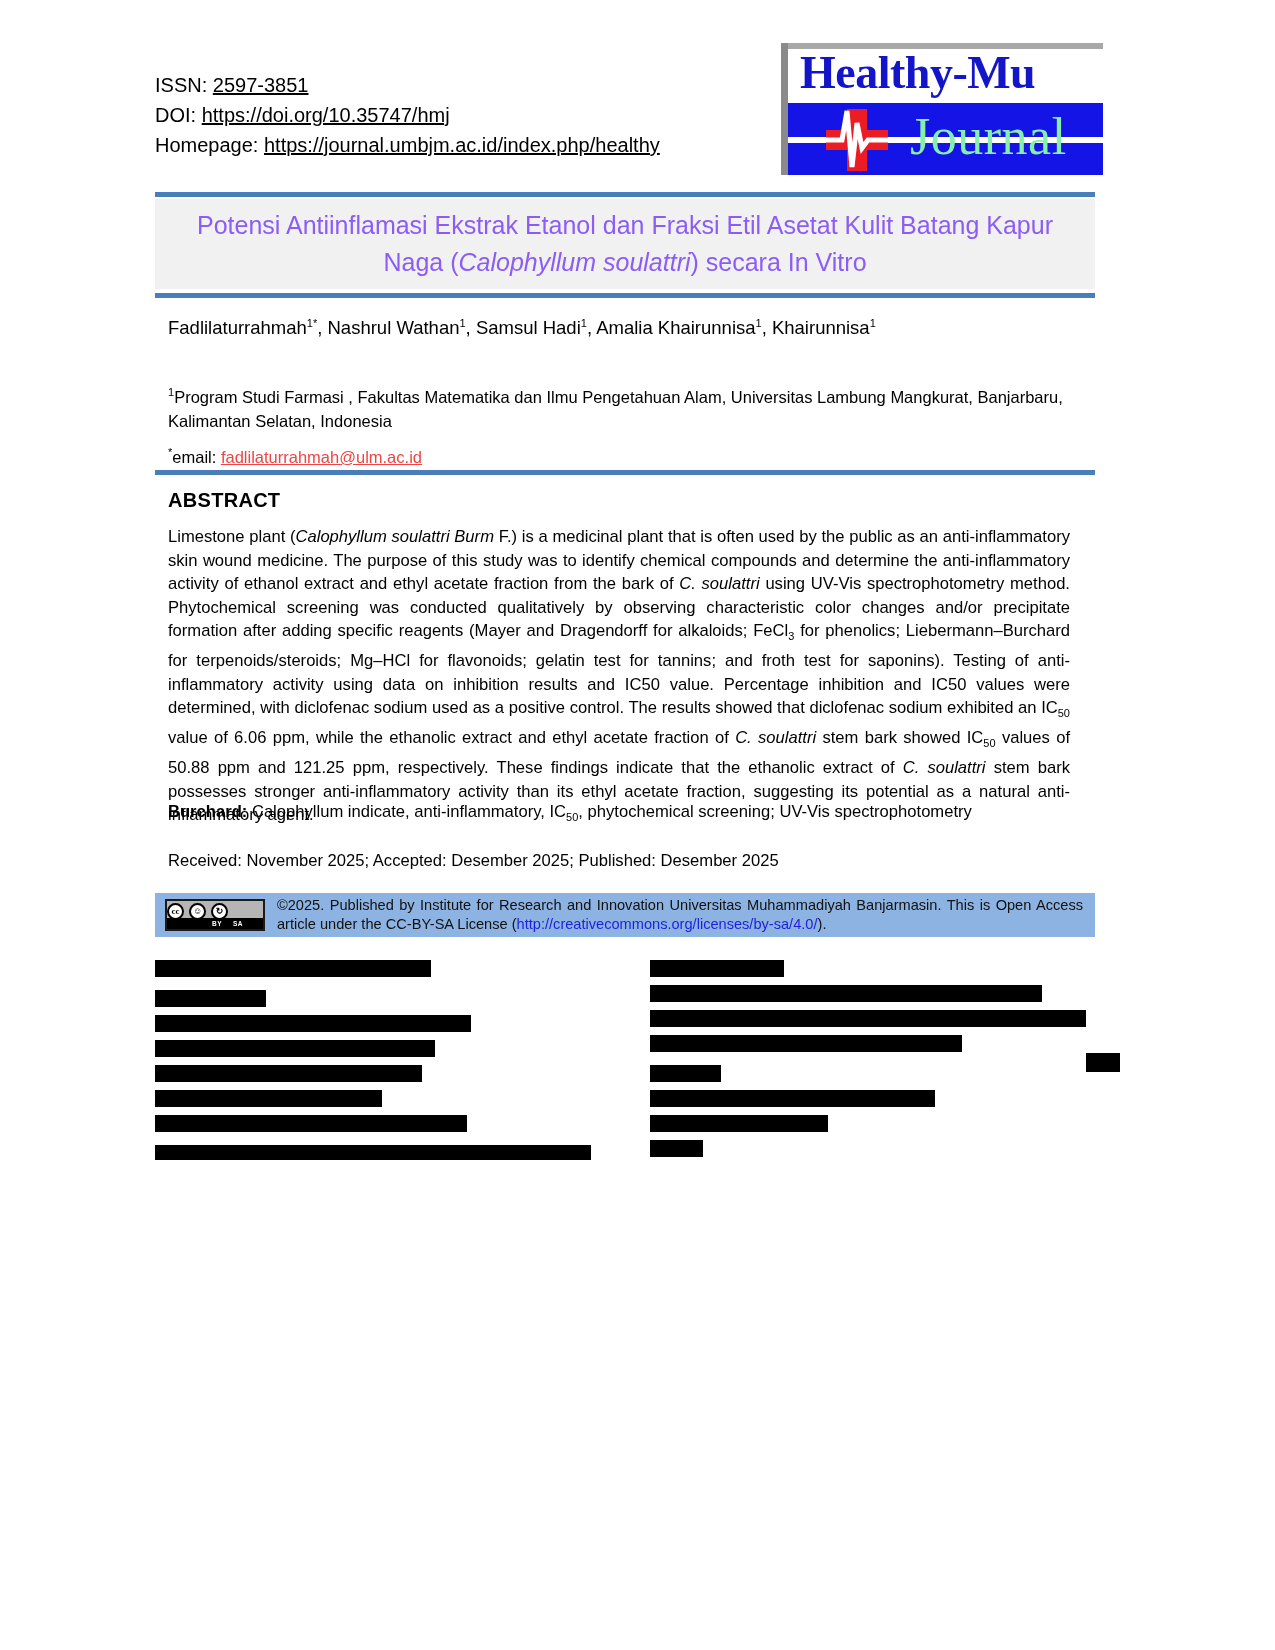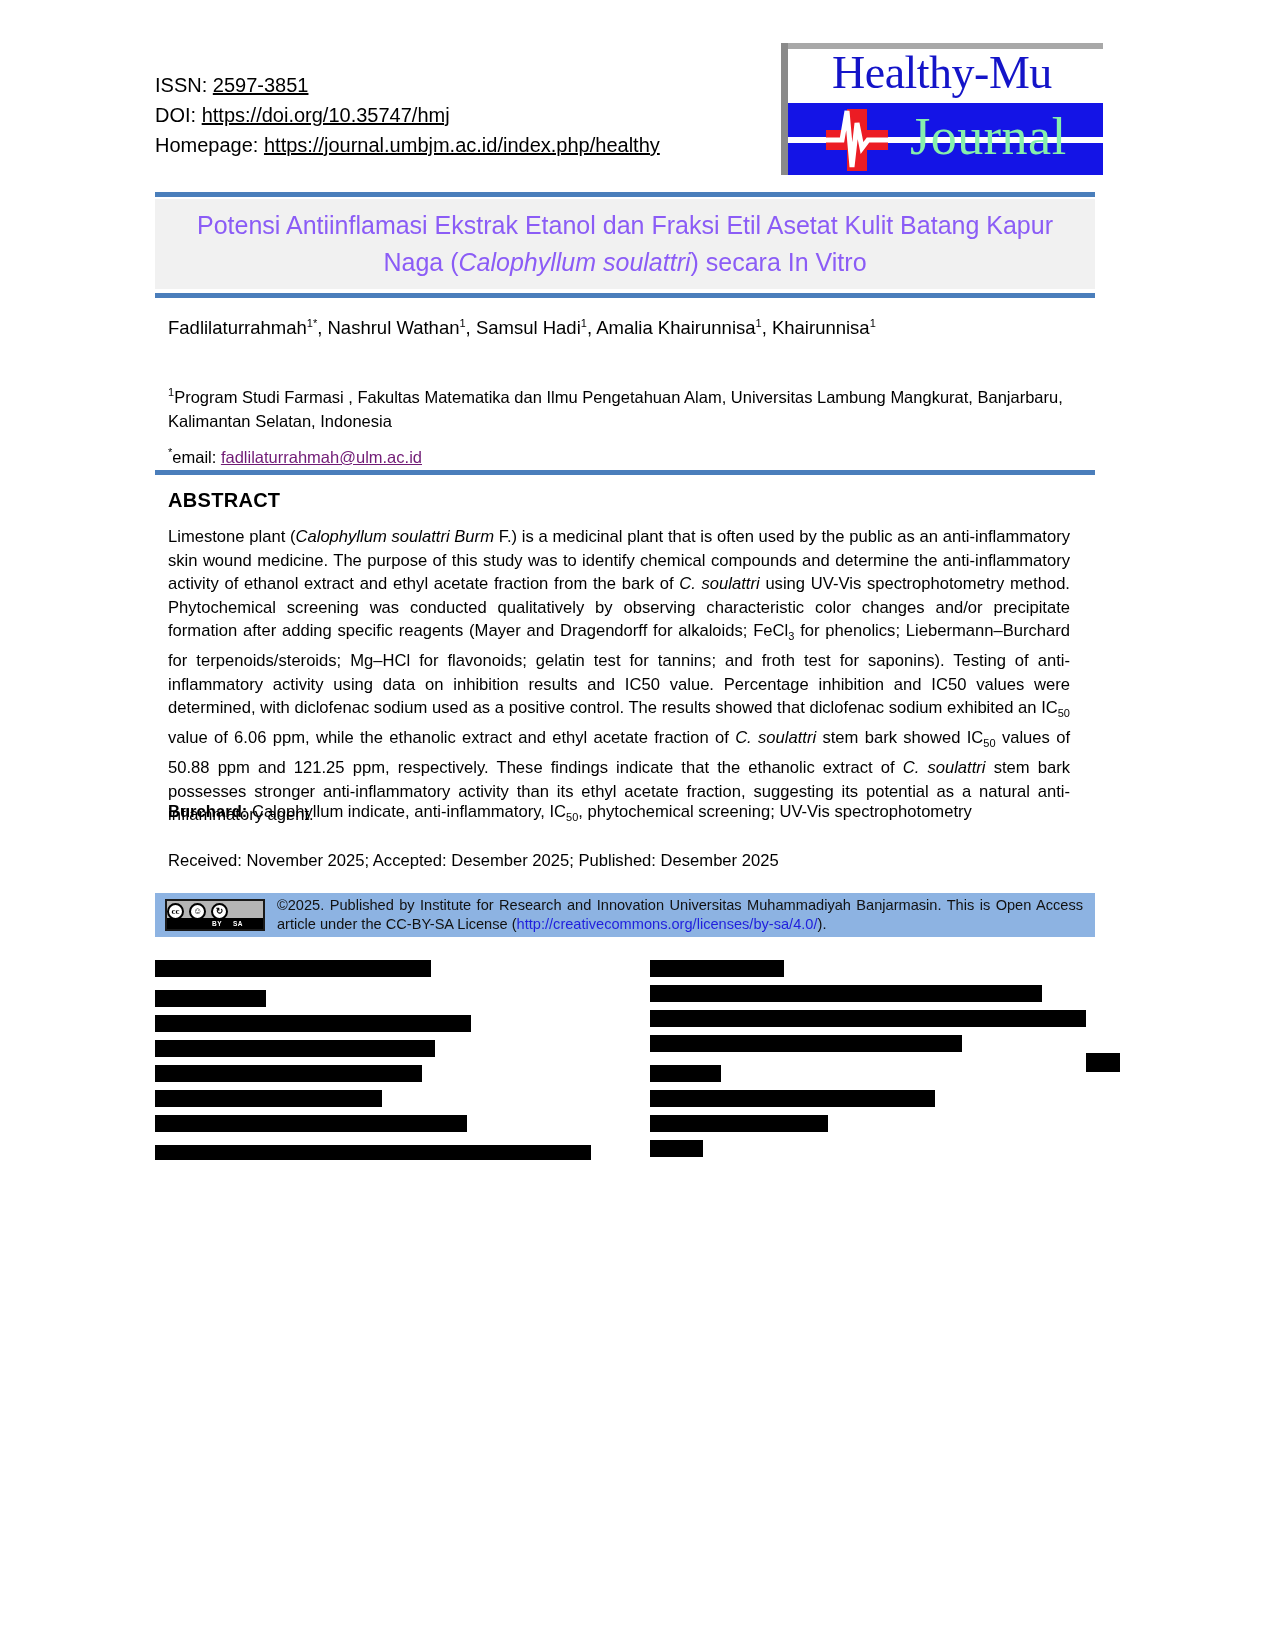--- a/index.html
+++ b/index.html
@@ -63,25 +63,24 @@
     left: 0; right: 0; top: 0;
     height: 6px;
     background: #a8a8a8;
   }
   .logo-word-top {
     position: absolute;
     left: 12px;
     top: 2px;
     font-family: "Liberation Serif", serif;
     font-size: 46px;
-    font-weight: 400;
+    font-weight: 700;
     color: #1414c8;
     letter-spacing: -0.5px;
     line-height: 56px;
-    margin-left: 32px;
   }
   .logo-bottom {
     position: relative;
     height: 72px;
     background: #1414e6;
     overflow: hidden;
   }
   .logo-ecg-line {
     position: absolute;
     left: 0;
@@ -180,21 +179,21 @@
 
   .email-line {
     position: absolute;
     left: 168px;
     top: 440px;
     font-size: 16.5px;
     line-height: 24px;
   }
   .email-line sup { font-size: 11px; vertical-align: super; }
   .email-addr {
-    color: #701a75;
+    color: #ef4444;
     text-decoration: underline;
   }
 
   
   .abstract-heading {
     position: absolute;
     left: 168px;
     top: 489px;
     font-size: 20px;
     font-weight: 700;

